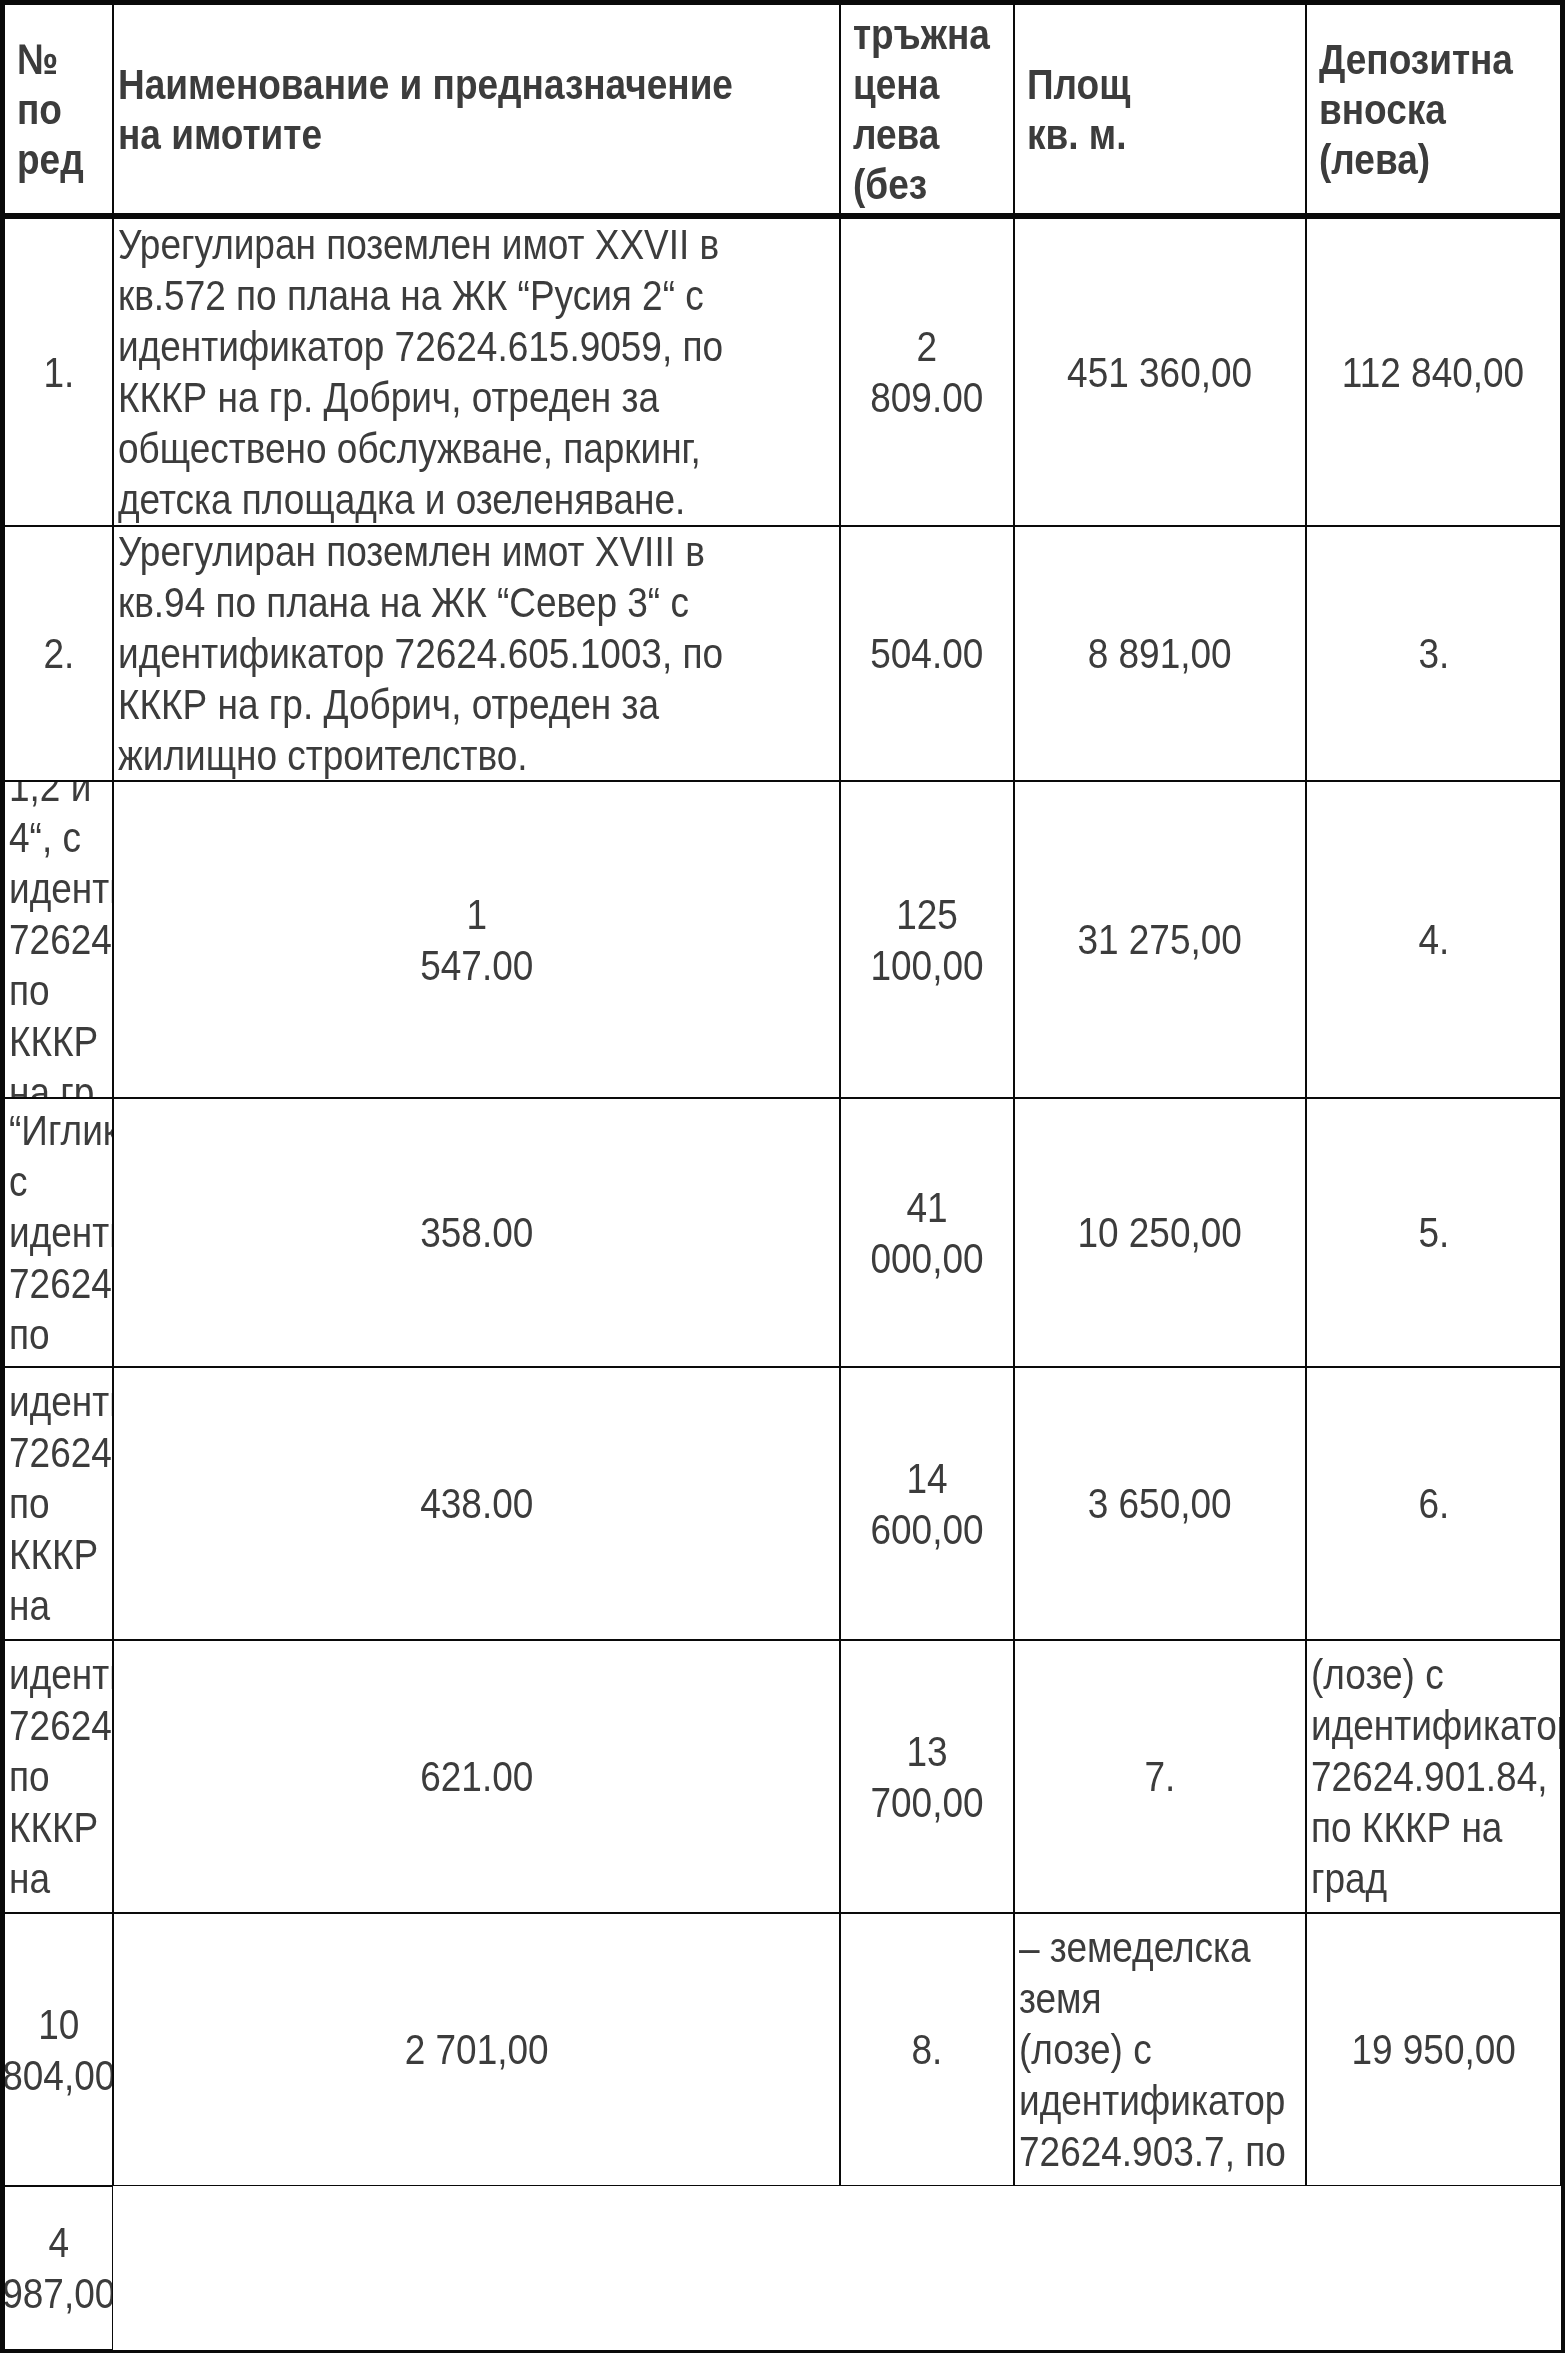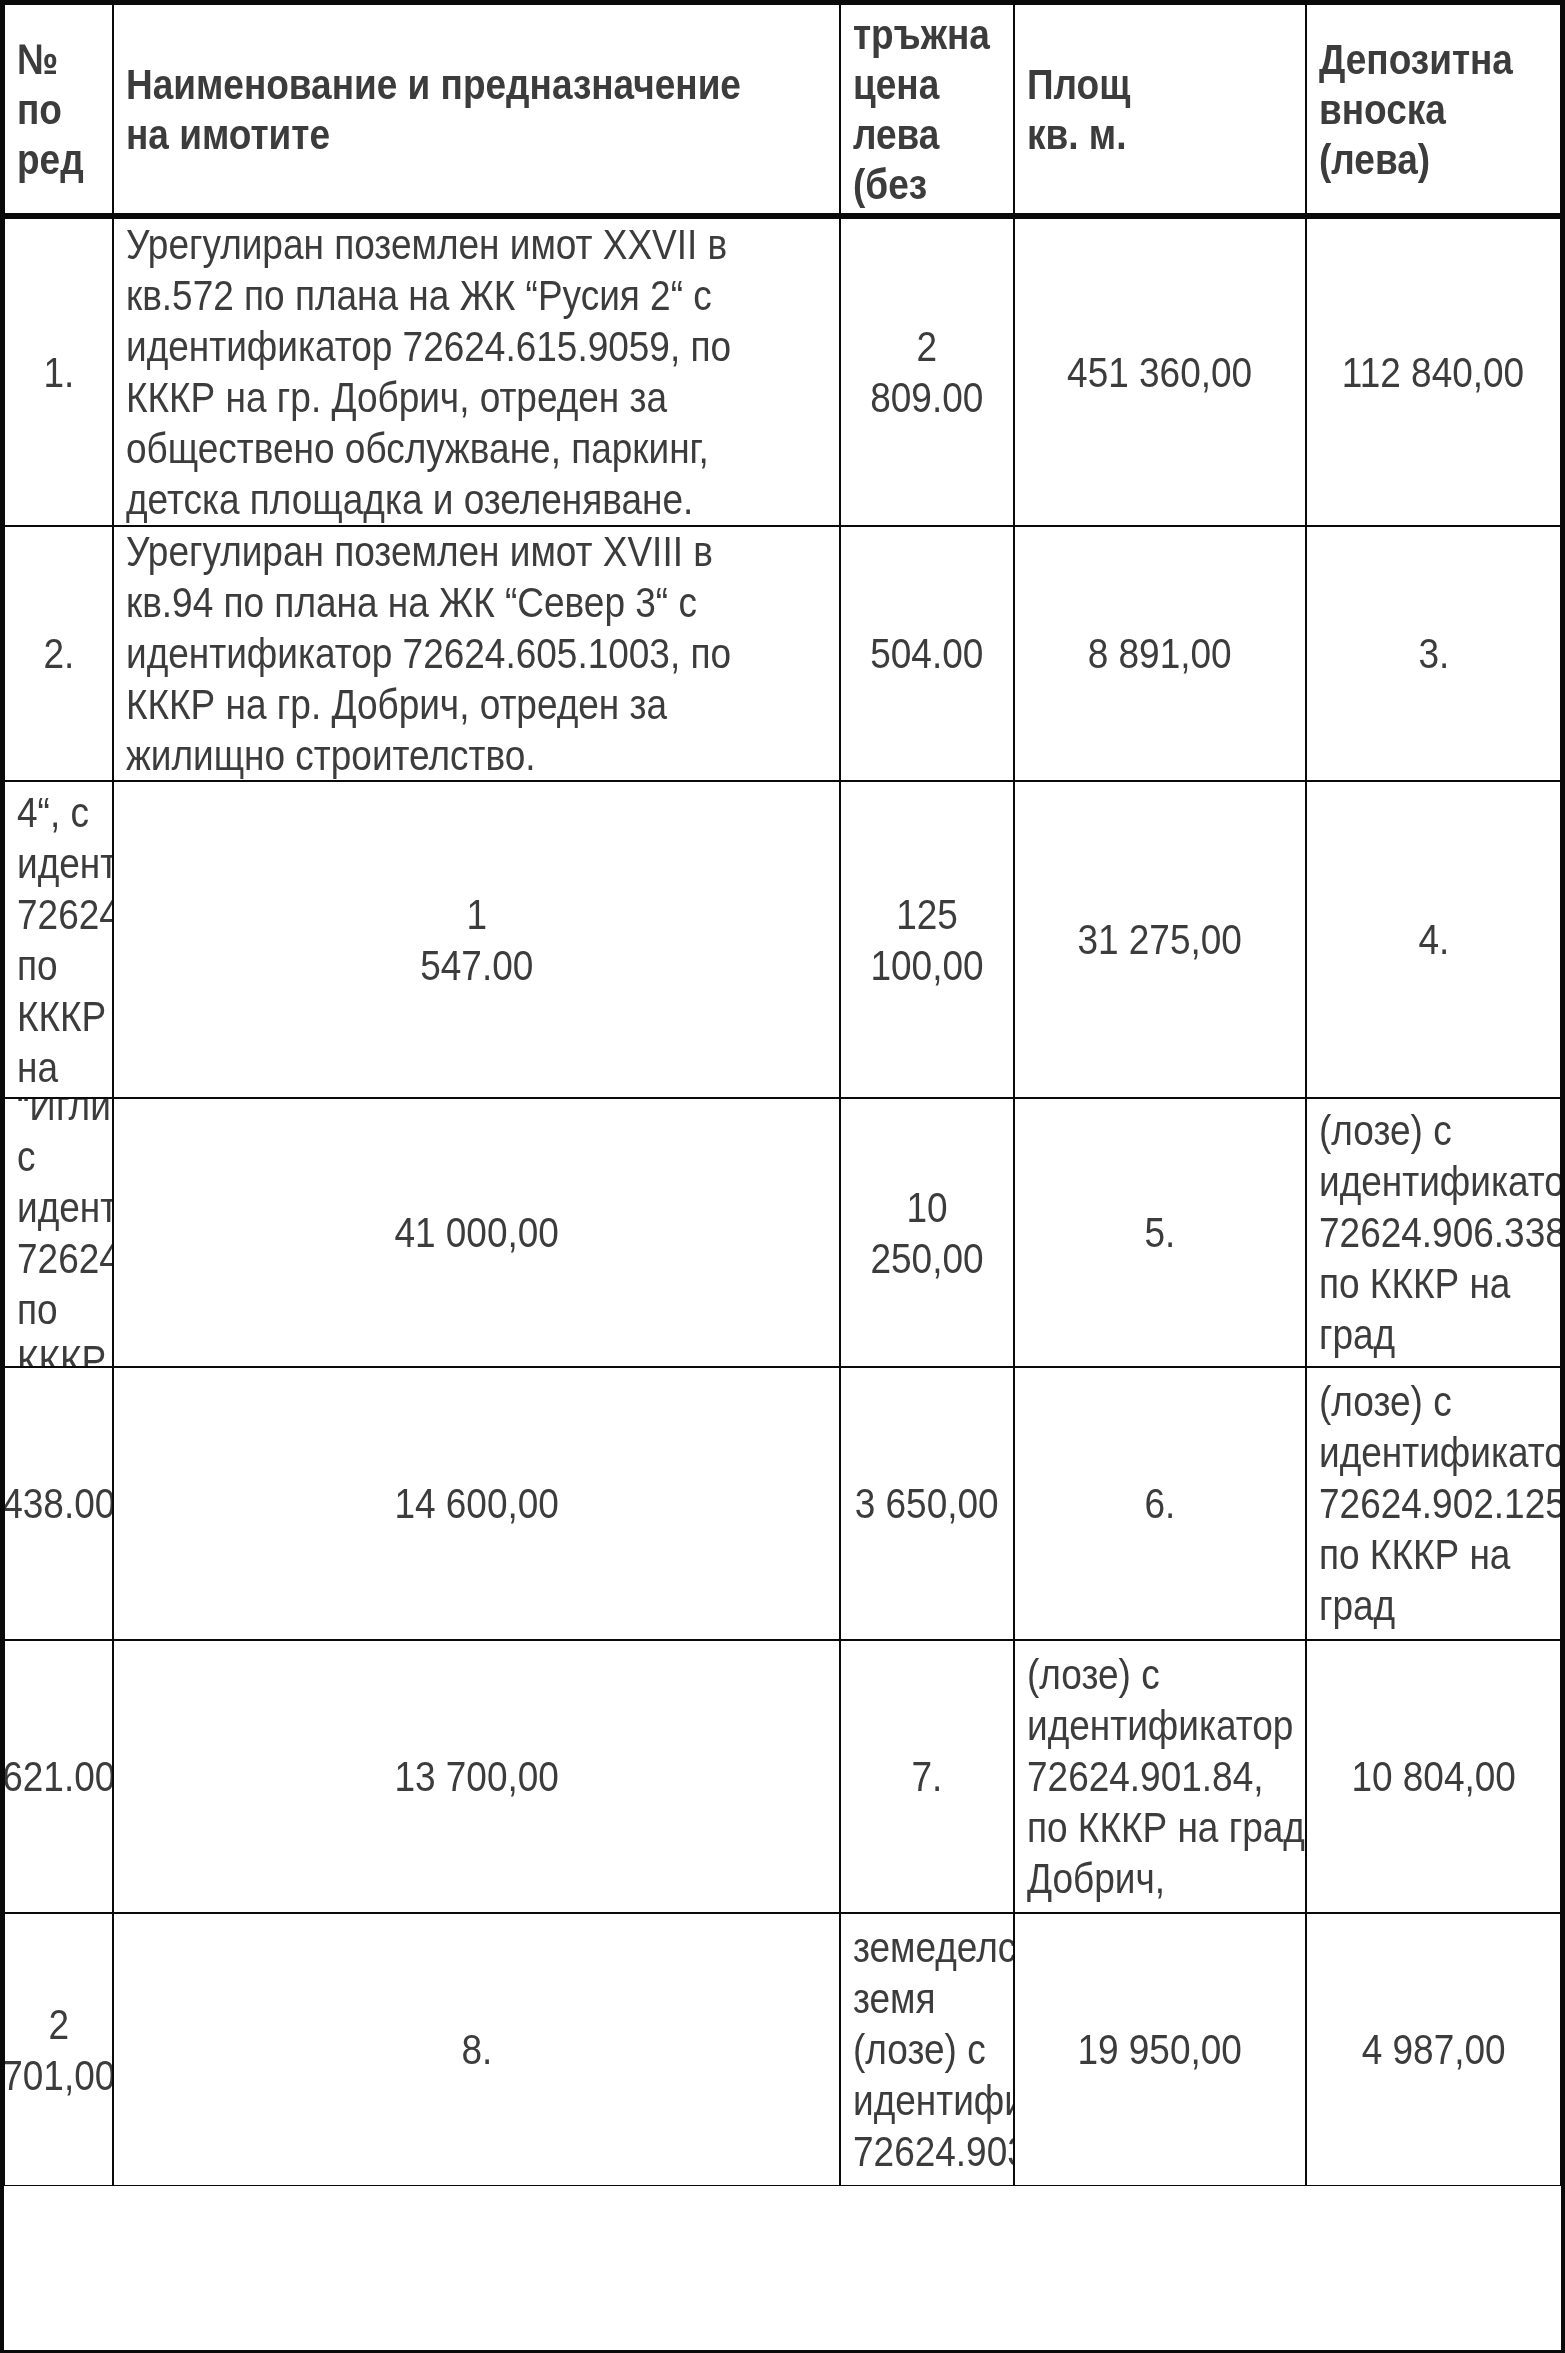--- a/index.html
+++ b/index.html
@@ -34,21 +34,21 @@
     font-size: 43px;
     line-height: 51px;
     color: #3c3c3c;
     transform: scaleX(0.86);
   }
 
   
   .left { justify-content: flex-start; }
   .left .txt { transform-origin: 0 50%; width: 116.3%; flex: none; }
   .pad14 { padding-left: 11.6px; }
-  .pad20 { padding-left: 12px; }
+  .pad20 { padding-left: 4px; }
 
   
   .ctr { justify-content: center; }
   .ctr .txt { transform-origin: 50% 50%; text-align: center; }
 </style>
 </head>
 <body>
 
 <div class="grid">
 
@@ -142,20 +142,23 @@
     <div class="txt">4.</div>
   </div>
   <div class="cell left pad20">
     <div class="txt">Урегулиран поземлен имот IV в
 кв.1508 по плана на ЖК “Иглика“ с
 идентификатор 72624.612.245, по
 КККР на гр. Добрич, отреден за
 обществено и делово обслужване.</div>
   </div>
   <div class="cell ctr">
+    <div class="txt">358.00</div>
+  </div>
+  <div class="cell ctr">
     <div class="txt">41 000,00</div>
   </div>
   <div class="cell ctr">
     <div class="txt">10 250,00</div>
   </div>
 
   <div class="cell ctr">
     <div class="txt">5.</div>
   </div>
   <div class="cell left pad20">

